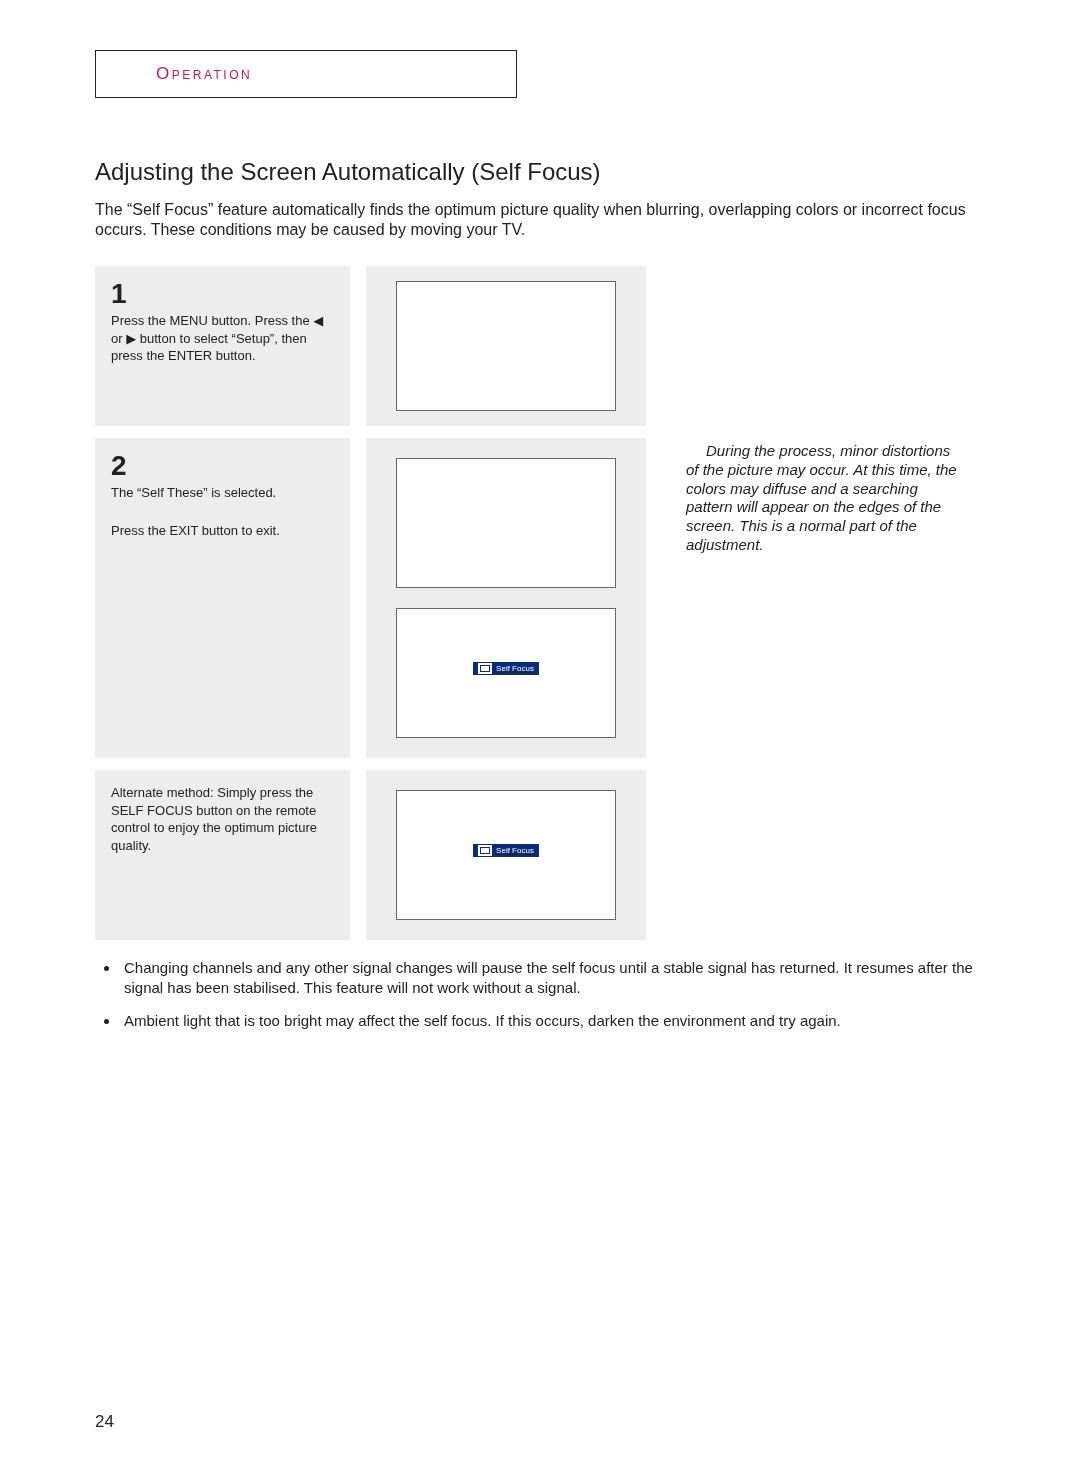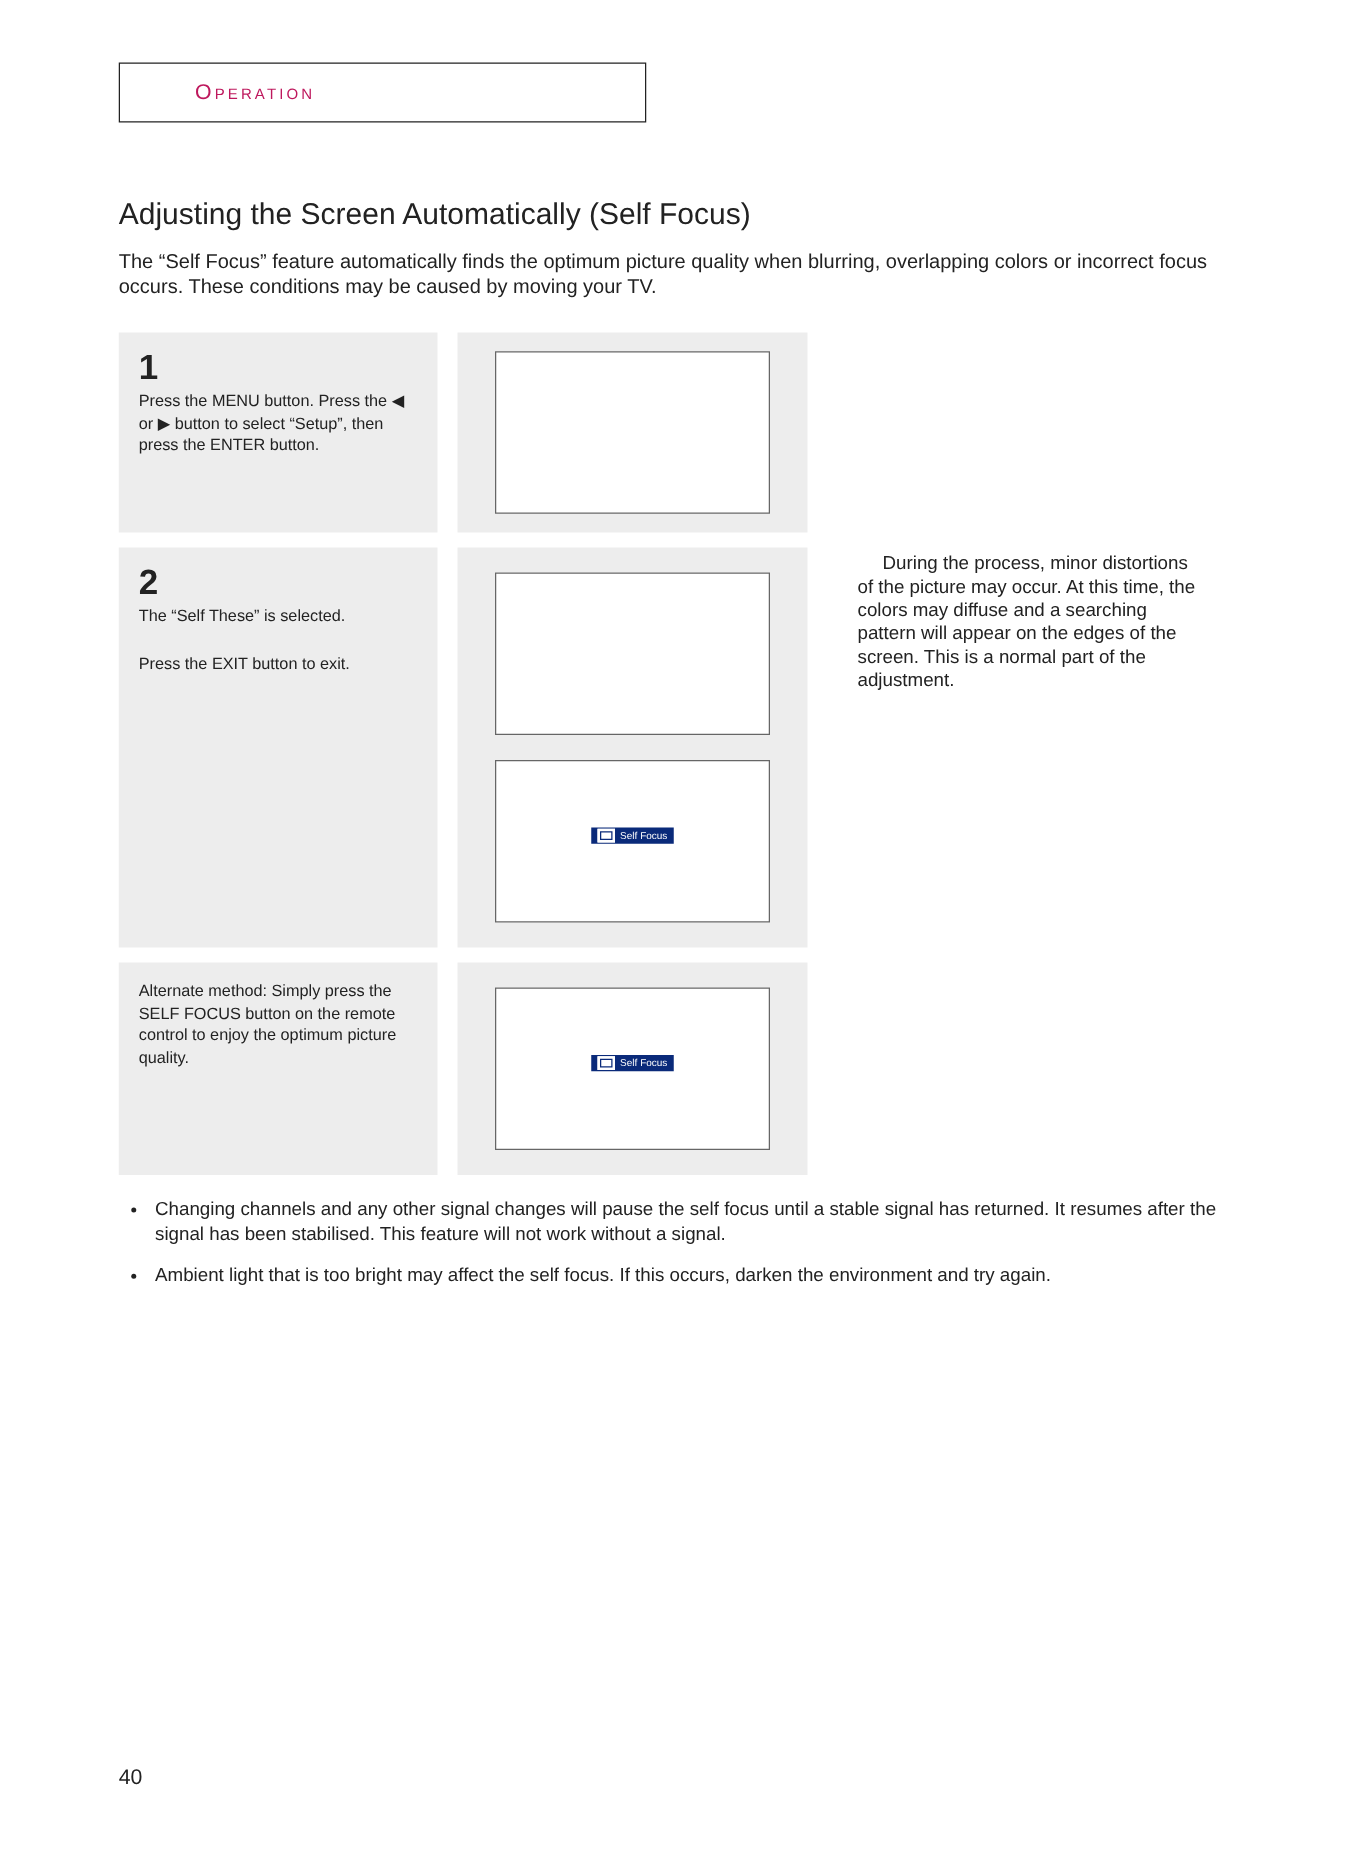--- a/index.html
+++ b/index.html
@@ -123,28 +123,30 @@
   .sf-wrap {
     display: flex;
     flex-direction: column;
     align-items: center;
     justify-content: center;
     height: 100%;
   }
   .inner-box.with-sf {
     align-items: center;
     justify-content: center;
+    text-decoration: underline;
   }
   .side-note {
     font-size: 15px;
     line-height: 1.25;
     width: 275px;
     padding-top: 4px;
     padding-left: 24px;
     text-indent: 20px;
+    font-style: italic;
   }
   ul.notes {
     font-size: 15px;
     line-height: 1.3;
     margin: 18px 0 0 0;
     padding-left: 25px;
   }
   ul.notes li { margin-bottom: 14px; padding-left: 4px; }
   .page-num {
     position: absolute;
@@ -213,13 +215,13 @@
       </div>
     </div>
   </div>
 </div>
 
 <ul class="notes">
   <li>Changing channels and any other signal changes will pause the self focus until a stable signal has returned. It resumes after the signal has been stabilised. This feature will not work without a signal.</li>
   <li>Ambient light that is too bright may affect the self focus. If this occurs, darken the environment and try again.</li>
 </ul>
 
-<div class="page-num">40</div>
+<div class="page-num">24</div>
 
 </body></html>

